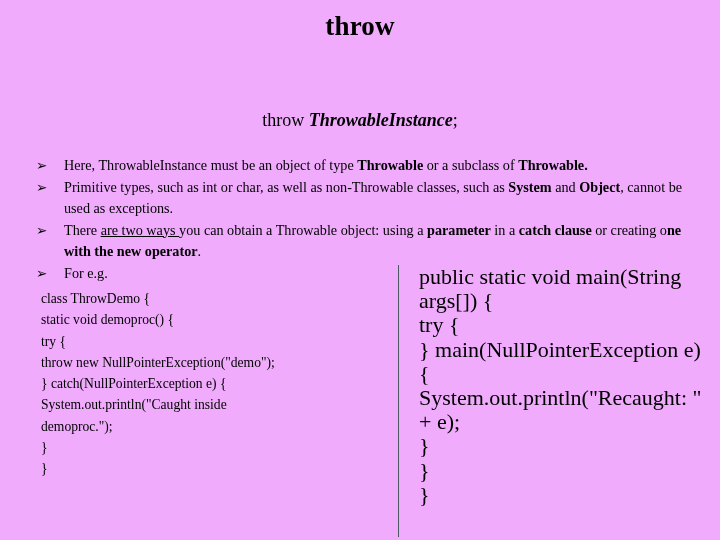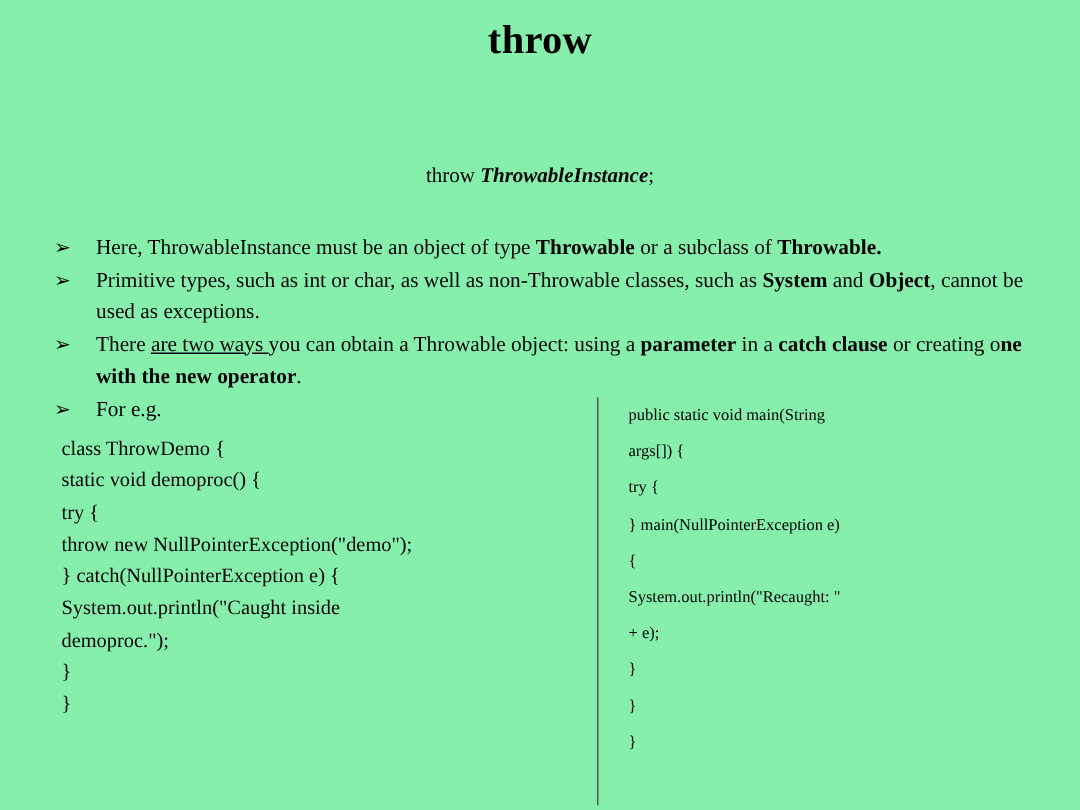--- a/index.html
+++ b/index.html
@@ -4,21 +4,21 @@
 <style>
   html, body {
     margin: 0;
     padding: 0;
     background: #ffffff;
   }
   #slide {
     position: relative;
     width: 720px;
     height: 540px;
-    background: #86efac;
+    background: #f0abfc;
     overflow: hidden;
     font-family: "Liberation Serif", "DejaVu Serif", serif;
     color: #000000;
     -webkit-font-smoothing: none;
   }
 
   
   .slide-title {
     position: absolute;
     left: 0;
@@ -41,21 +41,21 @@
     white-space: nowrap;
   }
 
   
   .syntax-line {
     position: absolute;
     left: 0;
     top: 110px;
     width: 720px;
     text-align: center;
-    font-size: 14px;
+    font-size: 18px;
     line-height: 1.2;
   }
   .syntax-line .ital {
     font-style: italic;
     font-weight: bold;
   }
 
   
   .bullet-list {
     position: absolute;
@@ -105,21 +105,21 @@
     line-height: 21.3px;
   }
   .code-left .cl { white-space: pre-wrap; }
 
   
   .code-right {
     position: absolute;
     left: 419px;
     top: 265px;
     width: 295px;
-    font-size: 11px;
+    font-size: 22px;
     line-height: 24.2px;
   }
   .code-right .cl { white-space: pre-wrap; }
 </style>
 </head>
 <body>
 
 <div id="slide">
 
   <div class="slide-title">throw</div>

